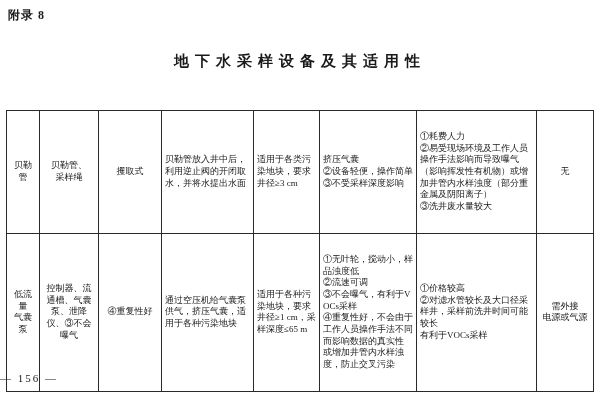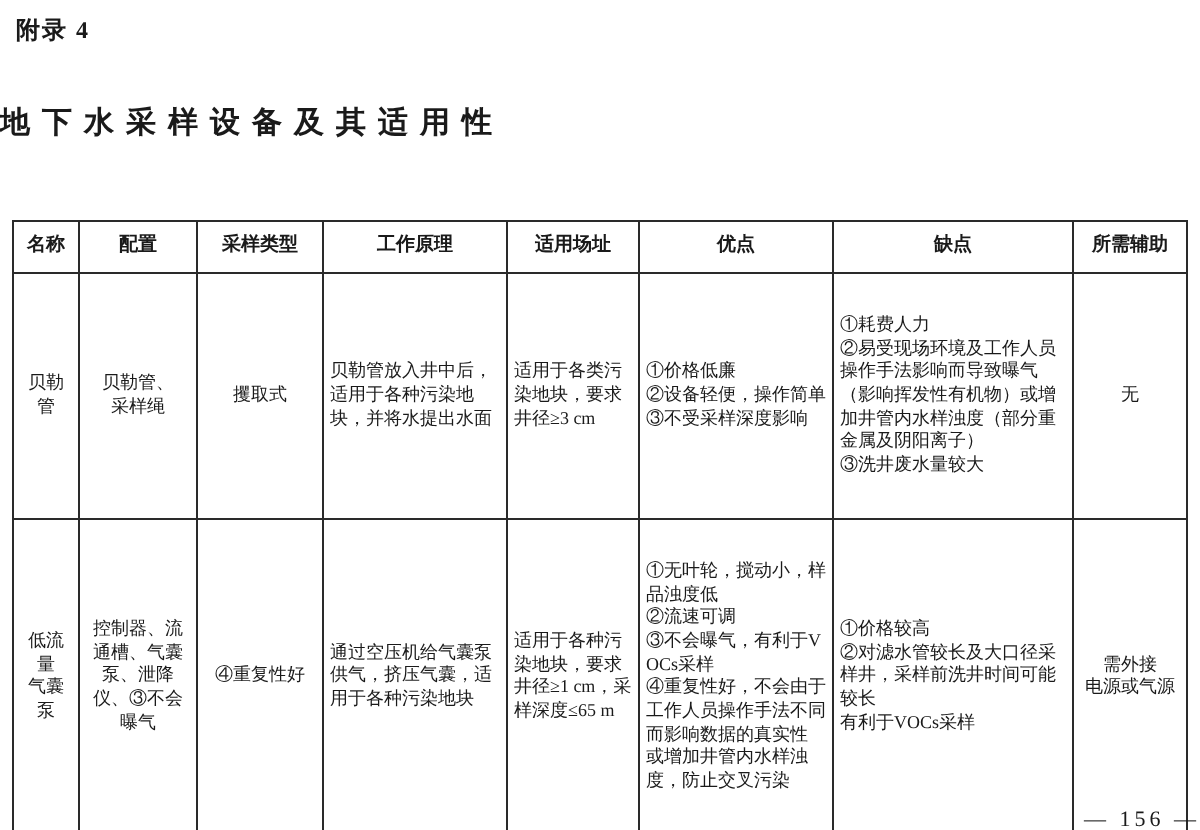--- a/index.html
+++ b/index.html
@@ -9,21 +9,21 @@
     color:#1a1a1a;
     position:relative;
     overflow:hidden;
   }
   .appendix{
     position:absolute;top:7px;left:8px;
     font-weight:bold;font-size:12px;letter-spacing:1px;
   }
   .doc-title{
     position:absolute;top:52px;left:0;width:100%;
-    text-align:left;font-weight:bold;font-size:15px;
+    text-align:center;font-weight:bold;font-size:15px;
     letter-spacing:6px;white-space:nowrap;
   }
   table.equip{
     position:absolute;top:110px;left:6px;
     width:587px;border-collapse:collapse;table-layout:fixed;
   }
   table.equip td,table.equip th{
     border:1px solid #2a2a2a;
     font-size:9px;line-height:1.3;
     padding:20px 3px;
@@ -35,61 +35,51 @@
   table.equip th{
     font-weight:bold;text-align:center;font-size:9.5px;
     white-space:nowrap;padding:1px 0;
   }
   tr.hdr{height:26px;}
   tr.r0{height:103px;}
   tr.r1{height:135px;}
   td.c{text-align:center;}
   td.l{text-align:left;}
   .pageno{
-    position:absolute;top:404px;left:0;width:100%;
-    text-align:right;font-size:11px;letter-spacing:2px;
+    position:absolute;top:372px;left:0;width:100%;
+    text-align:left;font-size:11px;letter-spacing:2px;
   }
 </style>
 </head>
 <body>
 
-<div class="appendix">附录 4</div>
+<div class="appendix">附录 8</div>
 
 <div class="doc-title">地下水采样设备及其适用性</div>
 
 <table class="equip">
   <colgroup>
     <col style="width:33px">
       <col style="width:59px">
       <col style="width:63px">
       <col style="width:92px">
     <col style="width:66px">
       <col style="width:97px">
       <col style="width:120px">
       <col style="width:57px">
   </colgroup>
   <tbody>
-      <tr class="hdr">
-    <th>名称</th>
-    <th>配置</th>
-    <th>采样类型</th>
-    <th>工作原理</th>
-    <th>适用场址</th>
-    <th>优点</th>
-    <th>缺点</th>
-    <th>所需辅助</th>
-  </tr>
   <tr class="r0">
     <td class="c">贝勒管</td>
     <td class="c">贝勒管、
 采样绳</td>
     <td class="c">攫取式</td>
-    <td class="l">贝勒管放入井中后，适用于各种污染地块，并将水提出水面</td>
+    <td class="l">贝勒管放入井中后，利用逆止阀的开闭取水，并将水提出水面</td>
     <td class="l">适用于各类污染地块，要求井径≥3 cm</td>
-    <td class="l">①价格低廉
+    <td class="l">挤压气囊
 ②设备轻便，操作简单
 ③不受采样深度影响</td>
     <td class="l">①耗费人力
 ②易受现场环境及工作人员操作手法影响而导致曝气（影响挥发性有机物）或增加井管内水样浊度（部分重金属及阴阳离子）
 ③洗井废水量较大</td>
     <td class="c">无</td>
   </tr>
   <tr class="r1">
     <td class="c">低流量
 气囊泵</td>

